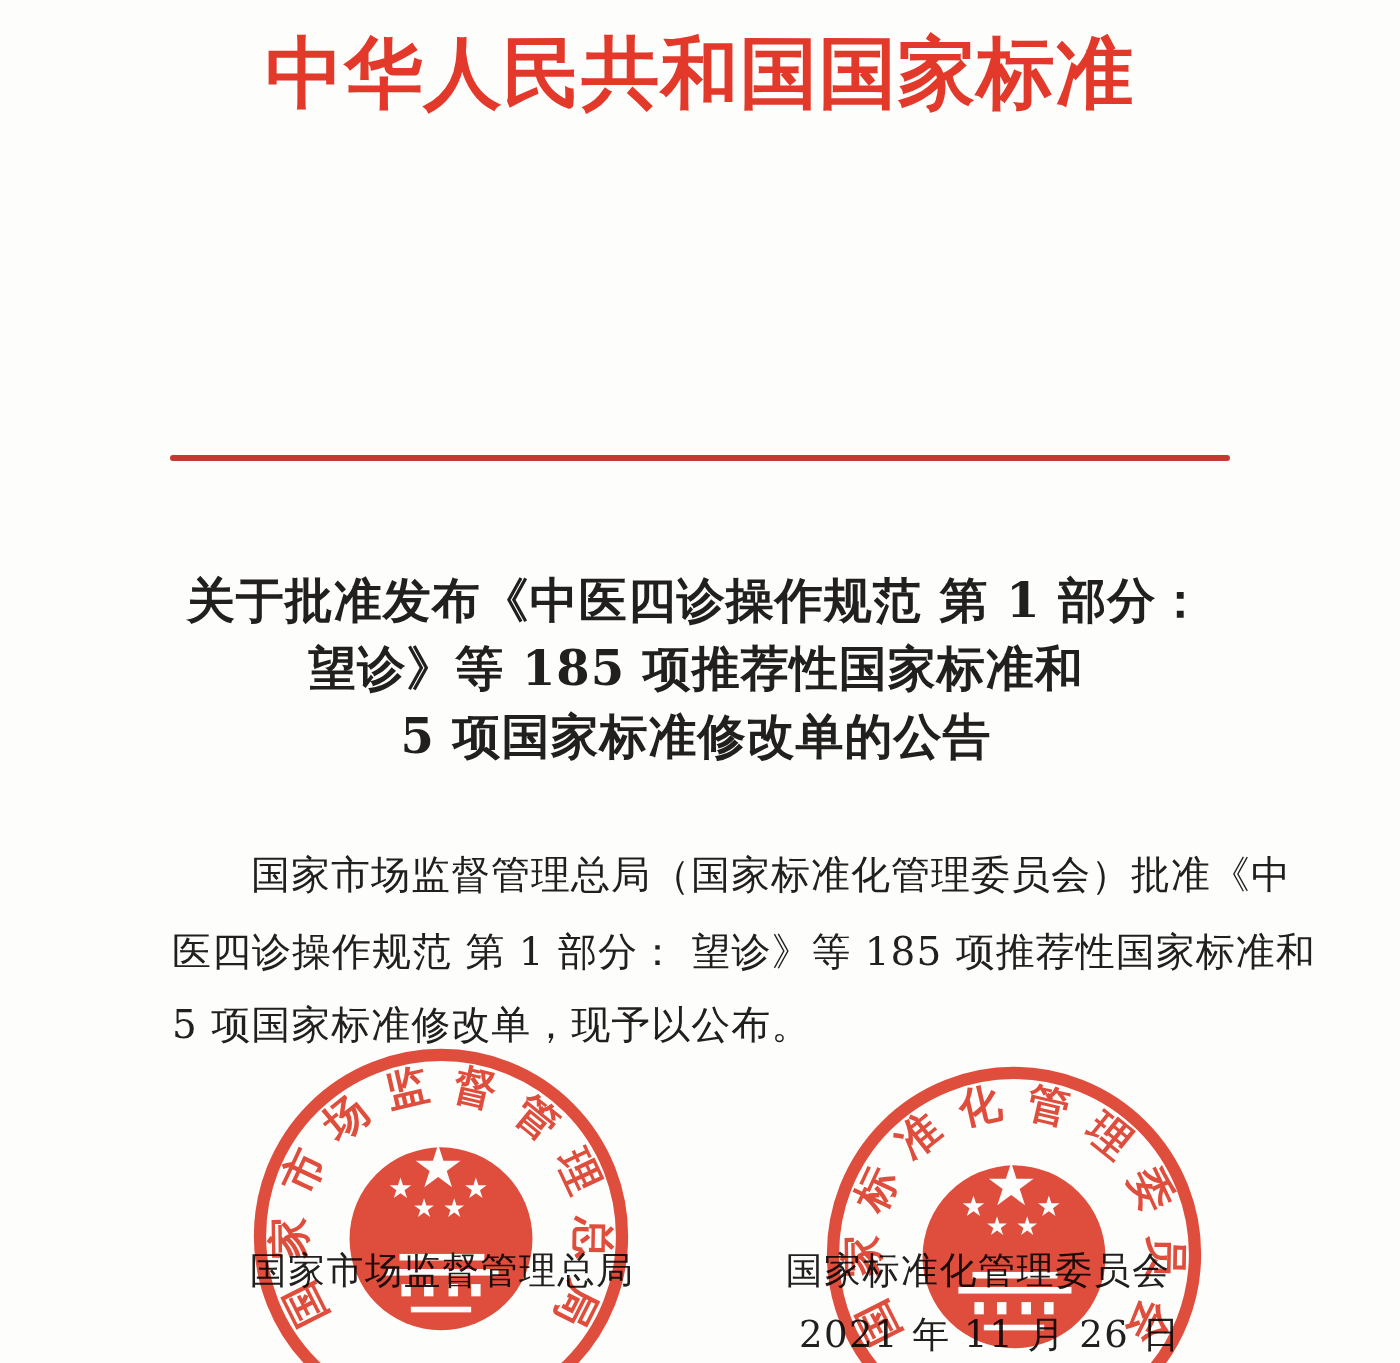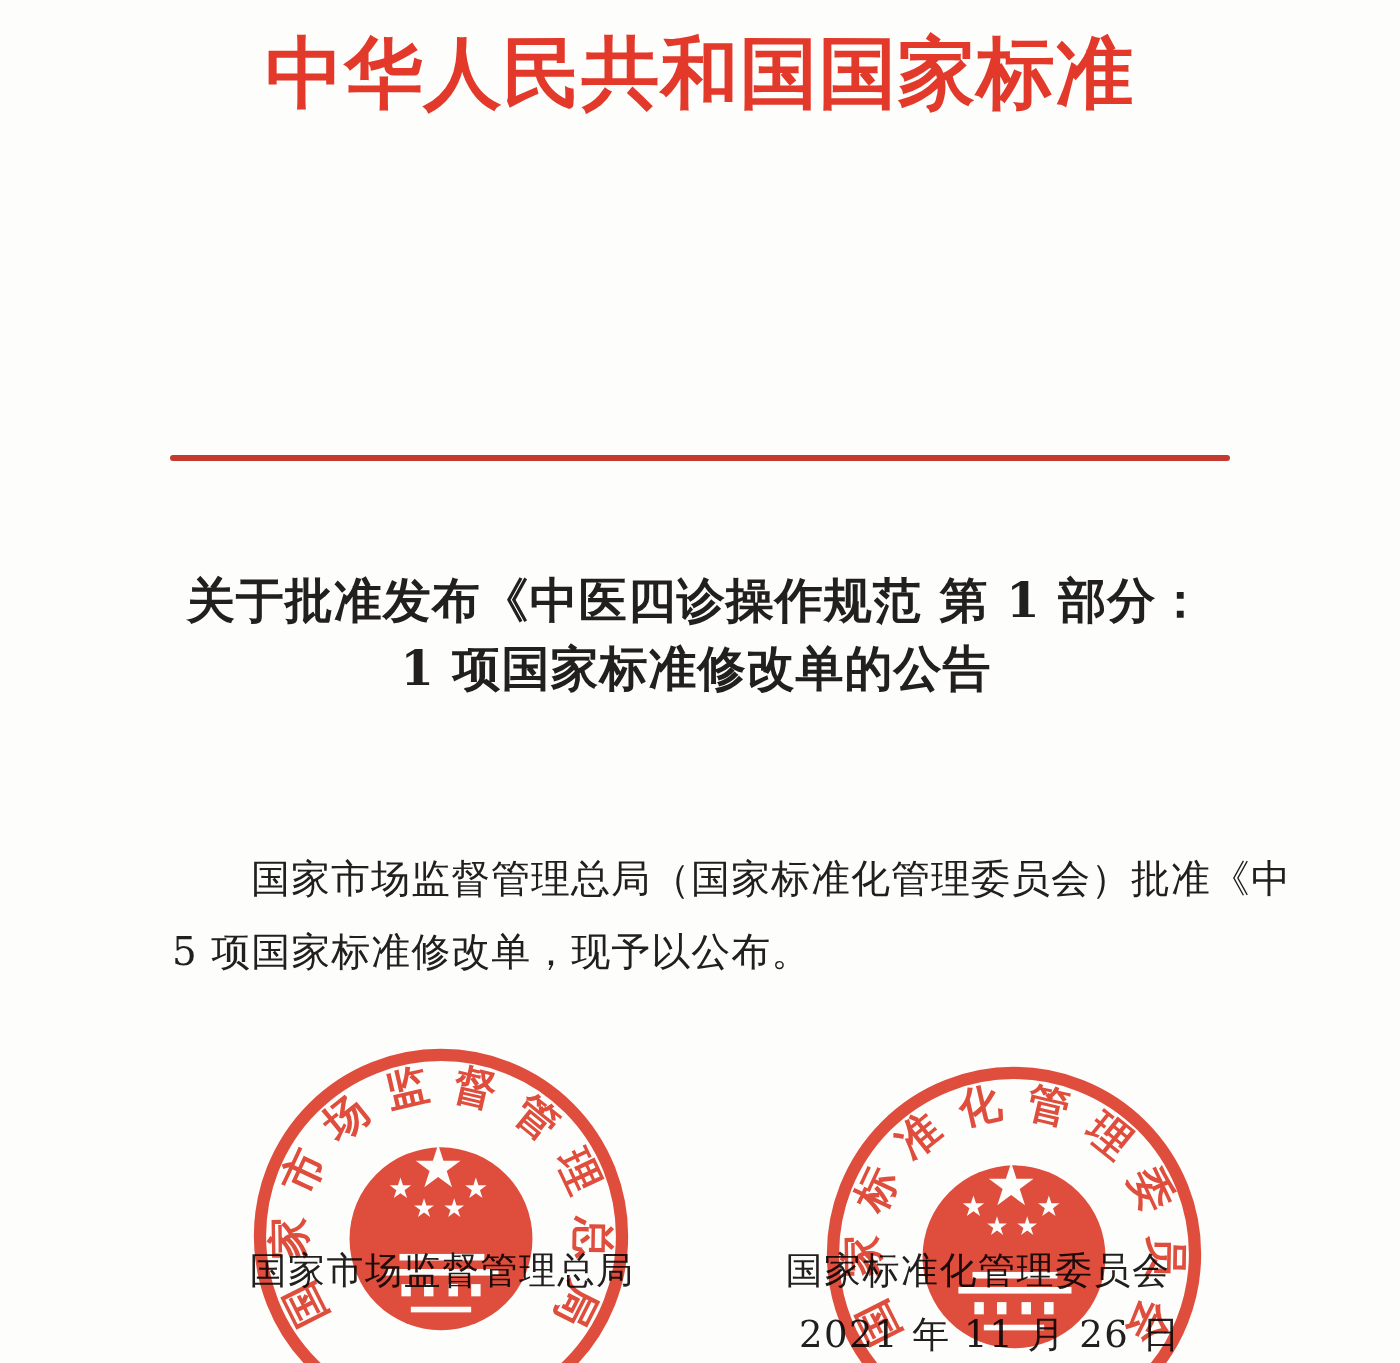--- a/index.html
+++ b/index.html
@@ -63,21 +63,21 @@
   }
   .body-text {
     position: absolute;
     top: 842px; left: 172px;
     width: 1064px;
     font-size: 39px;
     line-height: 73px;
     letter-spacing: 1px;
     white-space: nowrap;
   }
-  .body-text .indent { text-indent: 79px; }
+  .body-text .indent { text-indent: 79px; font-family: Liberation Mono, monospace; }
   .sig {
     position: absolute;
     font-size: 37px;
     letter-spacing: 1.5px;
     text-align: center;
     white-space: nowrap;
     z-index: 1;
   }
   .sig-left  { top: 1246px; left: 240px; width: 404px; }
   .sig-right { top: 1246px; left: 776px; width: 404px; }
@@ -107,25 +107,27 @@
 <div class="page">
 
   <div class="header-title red">中华人民共和国国家标准</div>
 
 
 
   <div class="divider"></div>
 
   <div class="notice-title">
     <div>关于批准发布《中医四诊操作规范 第 1 部分：</div>
-    <div>1 项国家标准修改单的公告</div>
+    <div>望诊》等 185 项推荐性国家标准和</div>
+    <div>5 项国家标准修改单的公告</div>
   </div>
 
   <div class="body-text">
     <div class="indent">国家市场监督管理总局（国家标准化管理委员会）批准《中</div>
+    <div>医四诊操作规范 第 1 部分： 望诊》等 185 项推荐性国家标准和</div>
     <div>5 项国家标准修改单，现予以公布。</div>
   </div>
 
   <div class="sig sig-left">国家市场监督管理总局</div>
   <div class="sig sig-right">国家标准化管理委员会</div>
   <div class="sig sig-date">2021 年 11 月 26 日</div>
 
   <svg class="seal seal-left" width="396" height="396" viewBox="0 0 420 420">
     <defs>
       <path id="arc-l" d="M 106.8,313.2 A 146 146 0 1 1 313.2,313.2"></path>

